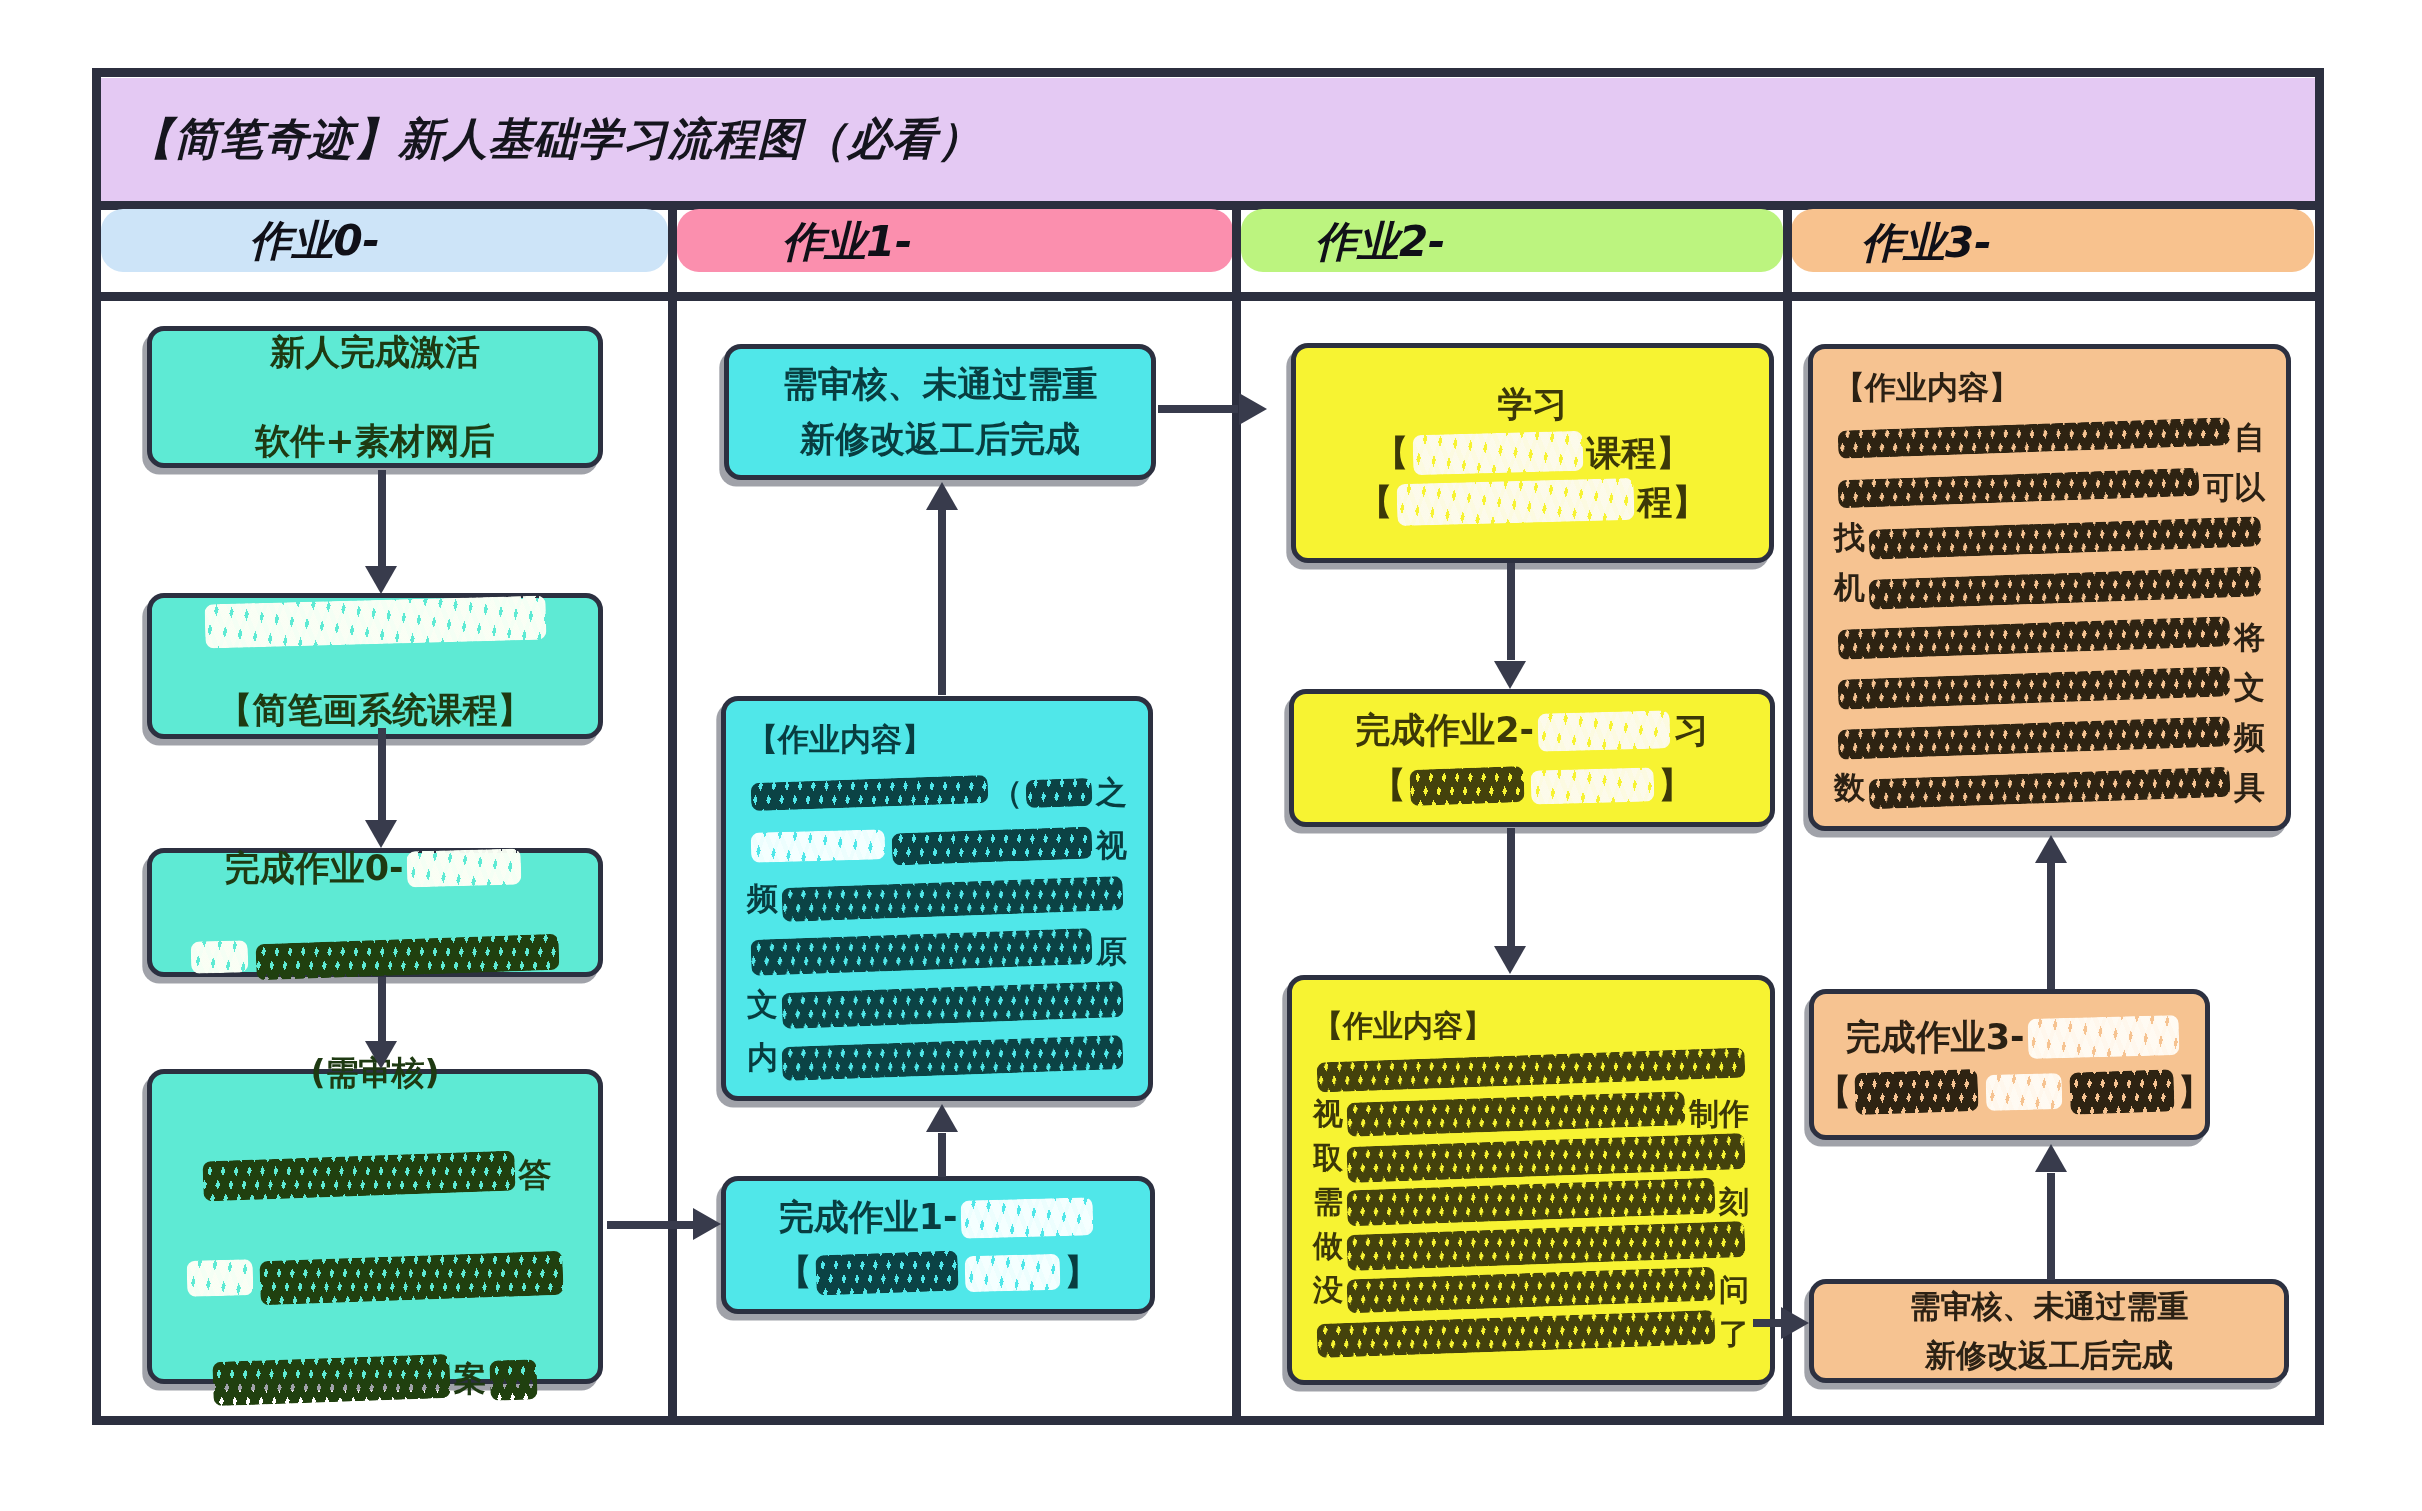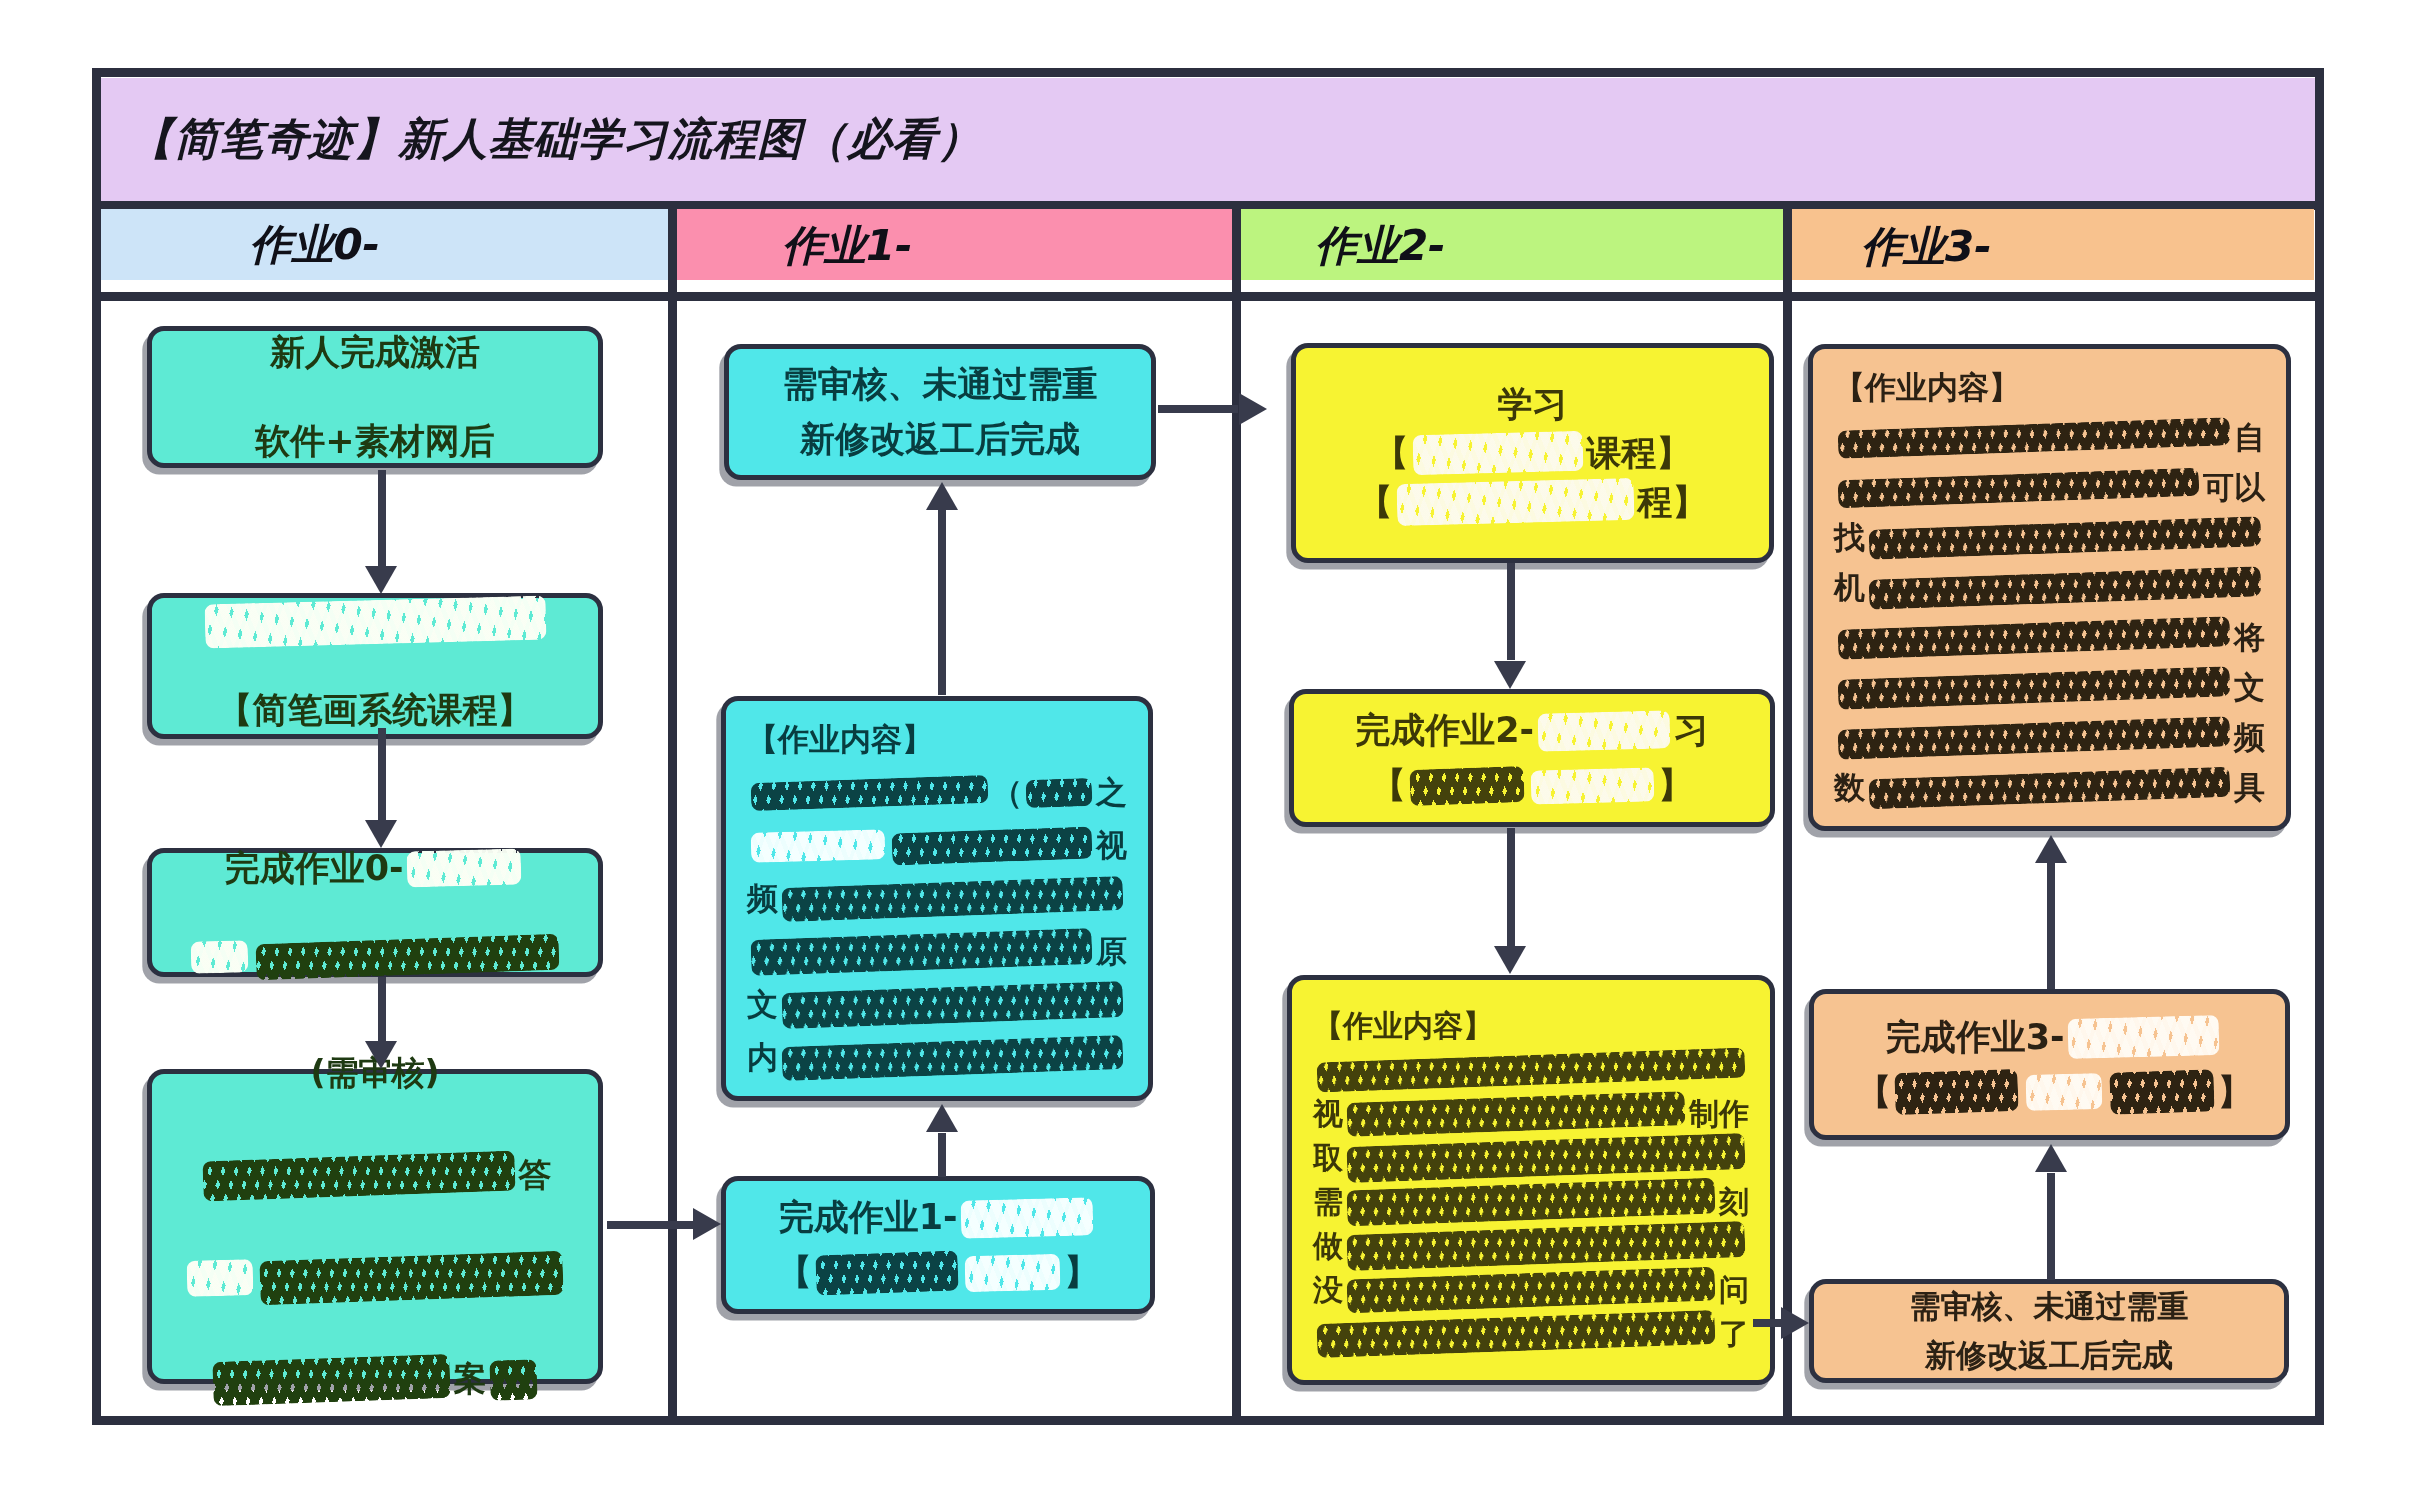--- a/index.html
+++ b/index.html
@@ -8,22 +8,22 @@
     font-family:"DejaVu Sans","Liberation Sans",sans-serif;
   }
   
   .frame{position:absolute;left:92px;top:68px;width:2232px;height:1357px;
     border:9.5px solid #2c2f3f;box-sizing:border-box;background:#ffffff;}
   .title-band{position:absolute;left:101px;top:78px;width:2214px;height:123px;
     background:#e4c9f3;display:flex;align-items:center;padding-left:28px;box-sizing:border-box;text-align:right;}
   .page-title{font-size:44px;font-weight:bold;font-style:italic;color:#15151d;letter-spacing:0.9px;}
   .hline{position:absolute;background:#2c2f3f;height:8.5px;}
   .vsep{position:absolute;background:#2c2f3f;width:8.5px;top:201px;height:1215px;}
-  .hdr{position:absolute;top:209px;height:71px;display:flex;align-items:center;justify-content:center;
-    font-size:42px;font-weight:bold;font-style:italic;color:#101018;}
+  .hdr{position:absolute;top:209px;height:63px;display:flex;align-items:center;justify-content:center;
+    font-size:42px;font-weight:bold;font-style:italic;color:#101018;border-radius:22px;}
   
   .flowbox{position:absolute;border:5.7px solid #2c3040;border-radius:17px;box-sizing:border-box;
     box-shadow:-4.7px 6.6px 0 rgba(44,48,64,0.45);
     display:flex;flex-direction:column;justify-content:center;align-items:center;
     padding:7.6px 15px;font-weight:bold;font-size:35px;}
   .flowbox .ln{display:flex;align-items:center;justify-content:center;white-space:nowrap;min-height:49px;}
   .flowbox.left{align-items:stretch;justify-content:center;padding:9px 21px;font-size:31px;}
   .flowbox.left .ln{justify-content:flex-start;width:100%;}
   .flowbox.left .rd{flex:1 1 auto;}
   .bg-green {background:#5eead4;color:#1e3a12;gap:34px;--rdd:#20400f;--rdl:rgba(250,255,245,0.96);}
@@ -278,21 +278,21 @@
       <div class="ln">
         <span class="rd rd-d" style="width: 303px; height: 30px;"></span>
         <span class="tx">频</span>
       </div>
       <div class="ln">
         <span class="tx">数</span>
         <span class="rd rd-d" style="width: 237px; height: 30px;"></span>
         <span class="tx">具</span>
       </div>
     </div>
-  <div class="flowbox bg-orange two" style="left:1809px;top:989px;width:481px;height:151px;padding-left:25px;">
+  <div class="flowbox bg-orange two" style="left:1809px;top:989px;width:401px;height:151px;padding-left:25px;">
       <div class="ln">
         <span class="tx">完成作业3-</span>
         <span class="rd rd-l" style="width: 151px; height: 40px;"></span>
       </div>
       <div class="ln">
         <span class="tx">【</span>
         <span class="rd rd-d" style="width: 123px; height: 42px;"></span>
         <span class="rd rd-l" style="width: 76px; height: 36px;"></span>
         <span class="rd rd-d" style="width: 104px; height: 42px;"></span>
         <span class="tx">】</span>

